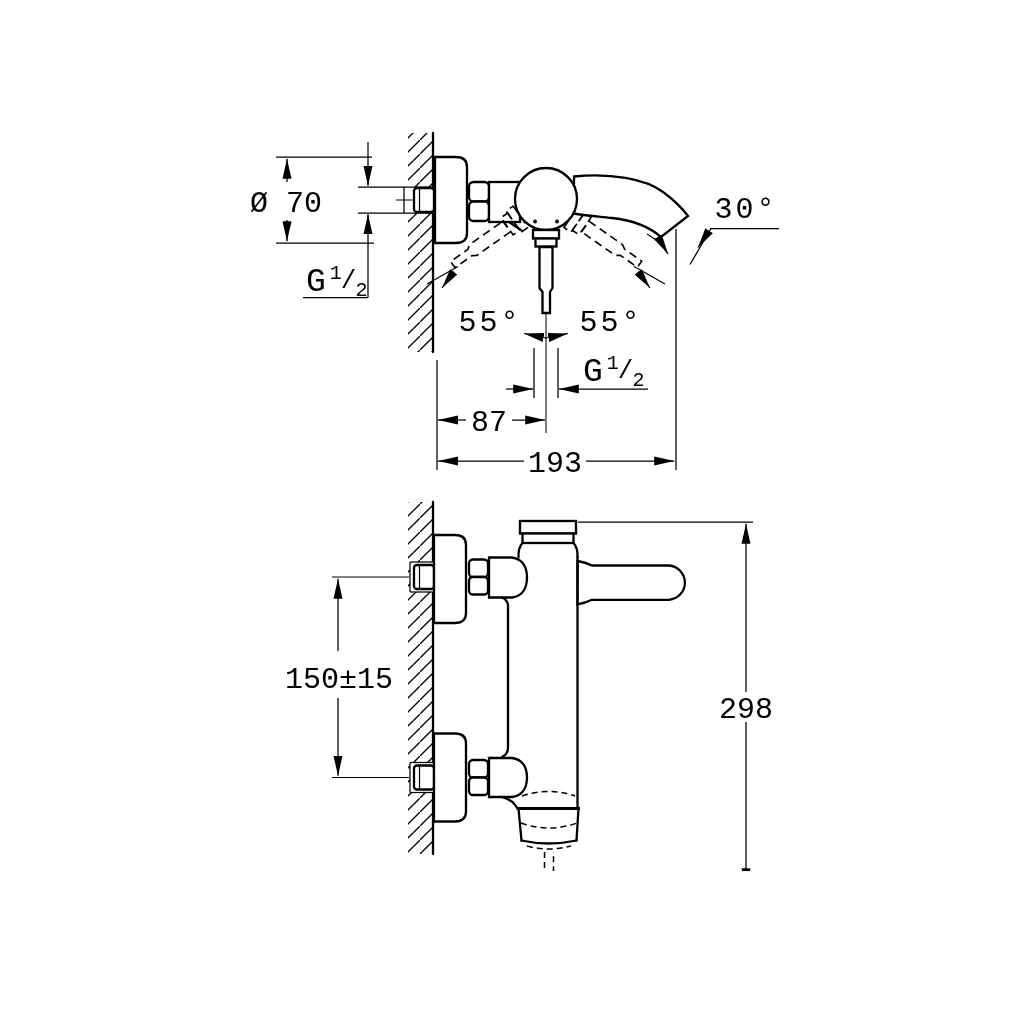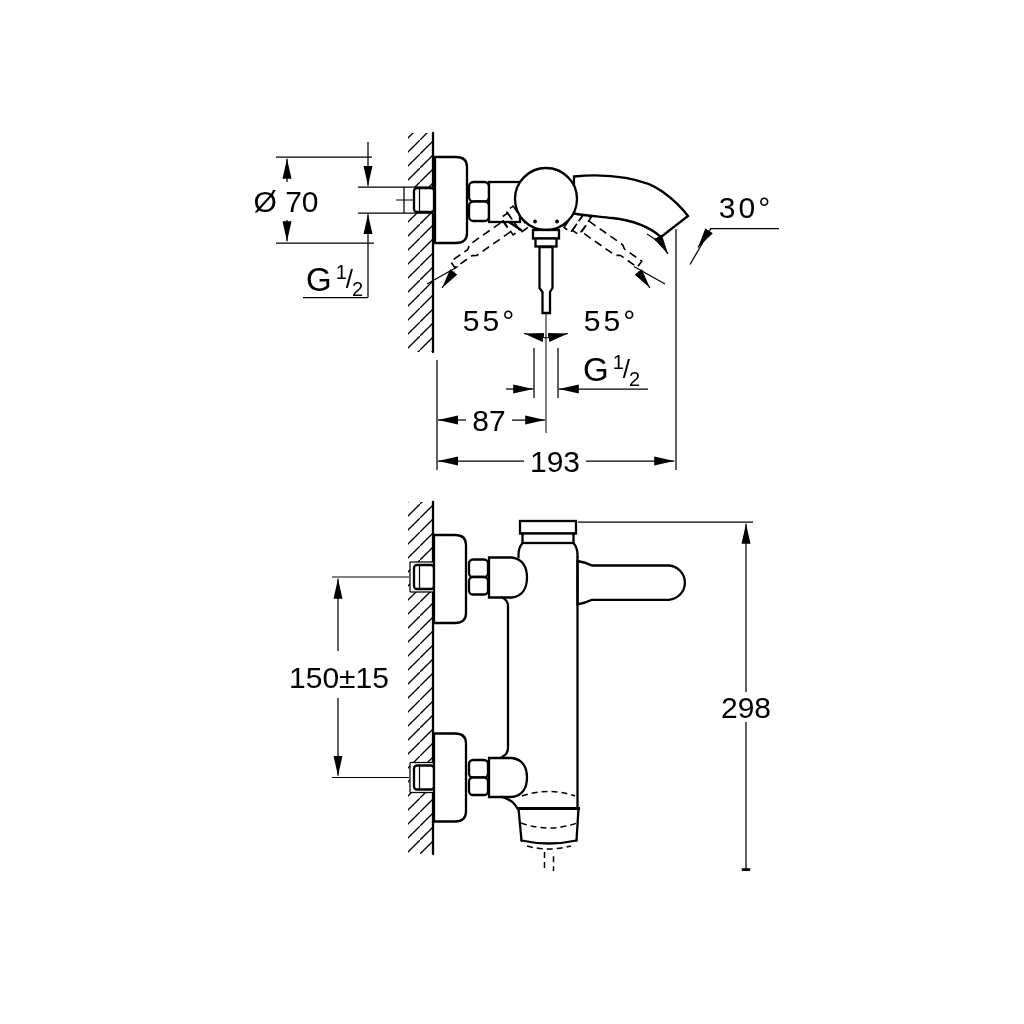--- a/index.html
+++ b/index.html
@@ -1,17 +1,17 @@
 <!DOCTYPE html>
 <html><head>
 <meta charset="utf-8">
 <style>
   html,body{margin:0;padding:0;background:#ffffff;}
   .stage{width:1024px;height:871px;background:#ffffff;position:relative;
-         font-family:Liberation Sans, sans-serif;}
+         font-family:Liberation Mono, monospace;}
   svg{display:block;}
   .ln  {stroke:#000;stroke-width:2.3;fill:none;stroke-linecap:round;}
   .lnf {stroke:#000;stroke-width:2.3;fill:#fff;}
   .bold{stroke:#000;stroke-width:3.1;fill:none;}
   .thin{stroke:#000;stroke-width:1.25;fill:none;}
   .cl  {stroke:#000;stroke-width:1;fill:none;}
   .dash{stroke:#000;stroke-width:1.6;fill:none;stroke-dasharray:8 5;}
   .dash2{stroke:#000;stroke-width:1.5;fill:none;stroke-dasharray:6 4;}
   .dim {font-size:30px;fill:#000;}
   .deg {letter-spacing:3px;}

